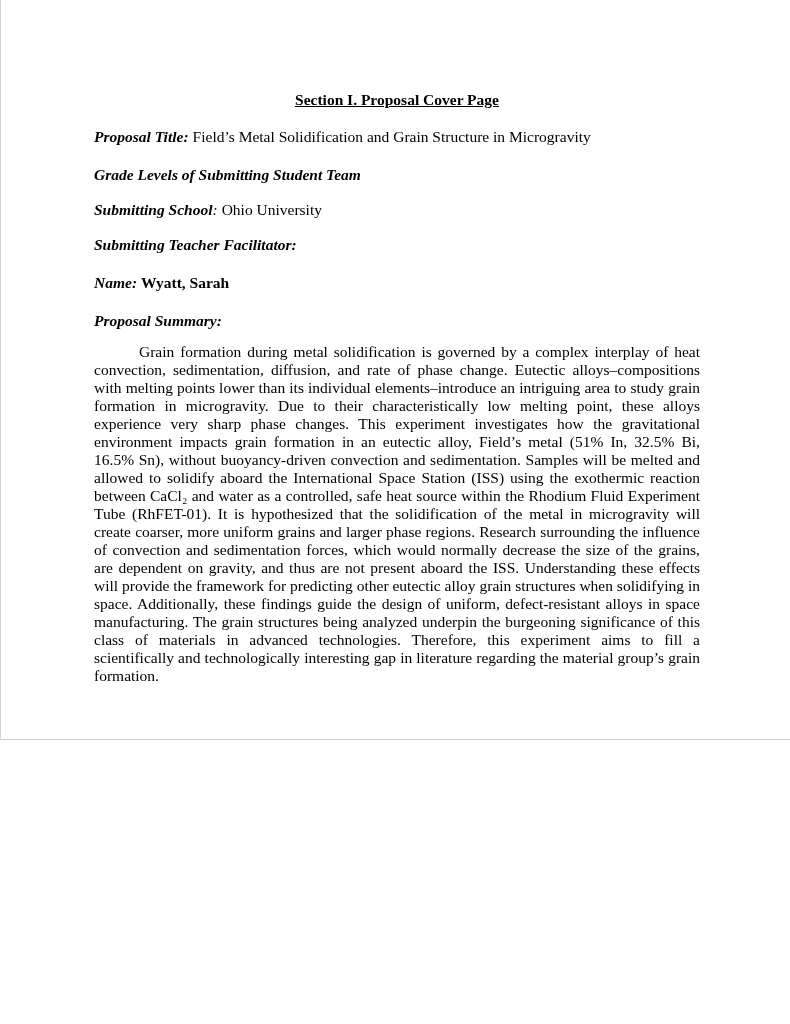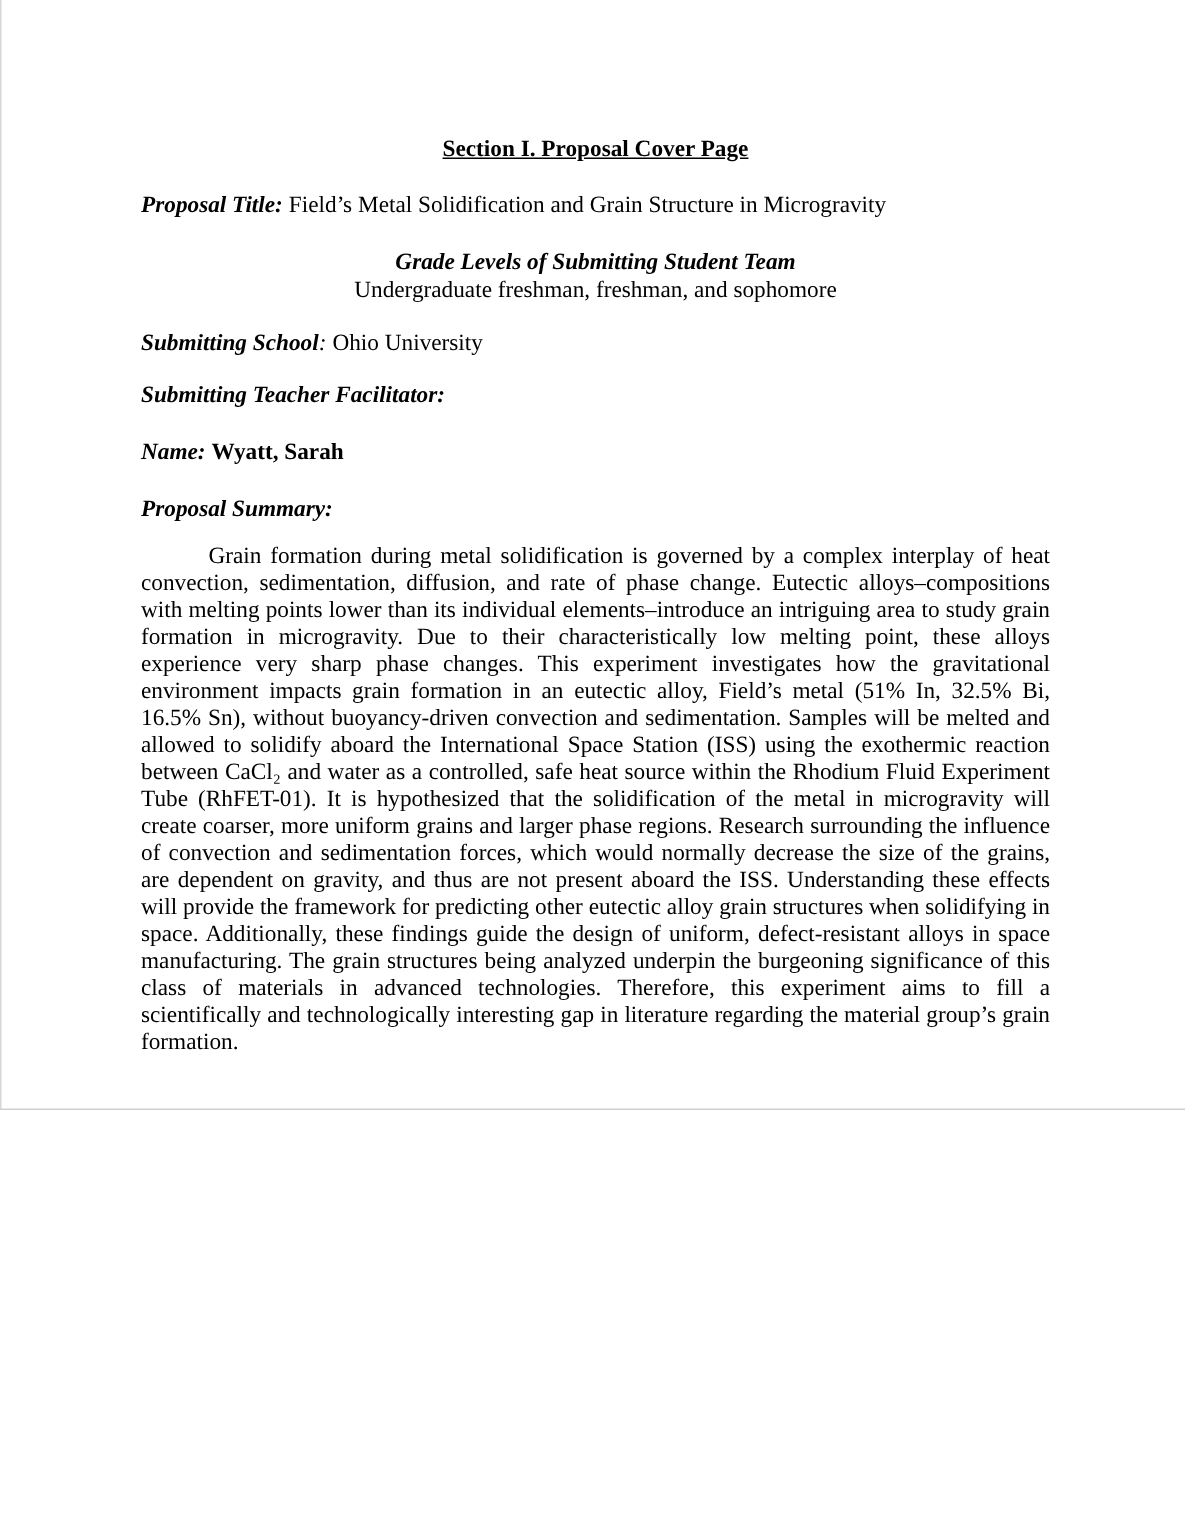--- a/index.html
+++ b/index.html
@@ -24,21 +24,21 @@
   }
   .doc-title {
     text-align: center;
     font-weight: bold;
     margin: 0 0 18px 0;
   }
   .doc-title .title-text {
     text-decoration: underline;
   }
   .field { margin: 0 0 19px 0; }
-  .block-grade { margin: 0 0 16px 0; text-align: center; }
+  .block-grade { margin: 0 0 16px 0; }
   .block-school { margin: 0 0 16px 0; }
   .block-facilitator { margin: 0 0 20px 0; }
   .label-bi {
     font-weight: bold;
     font-style: italic;
     margin-right: 4px;
   }
   .label-bi-nosep {
     font-weight: bold;
     font-style: italic;
@@ -78,21 +78,20 @@
   <div class="doc-title">
     <span class="title-text">Section I. Proposal Cover Page</span>
   </div>
 
   <div class="field">
     <span class="label-bi">Proposal Title:</span><span>Field’s Metal Solidification and Grain Structure in Microgravity</span>
   </div>
 
   <div class="block-grade">
     <div class="label-bi-nosep">Grade Levels of Submitting Student Team</div>
-    <div>Undergraduate freshman, freshman, and sophomore</div>
   </div>
 
   <div class="block-school">
     <span class="label-bi-nosep">Submitting School</span><span class="sep-i">:</span><span>Ohio University</span>
   </div>
 
   <div class="block-facilitator">
     <span class="label-bi-nosep">Submitting Teacher Facilitator:</span>
   </div>
 

